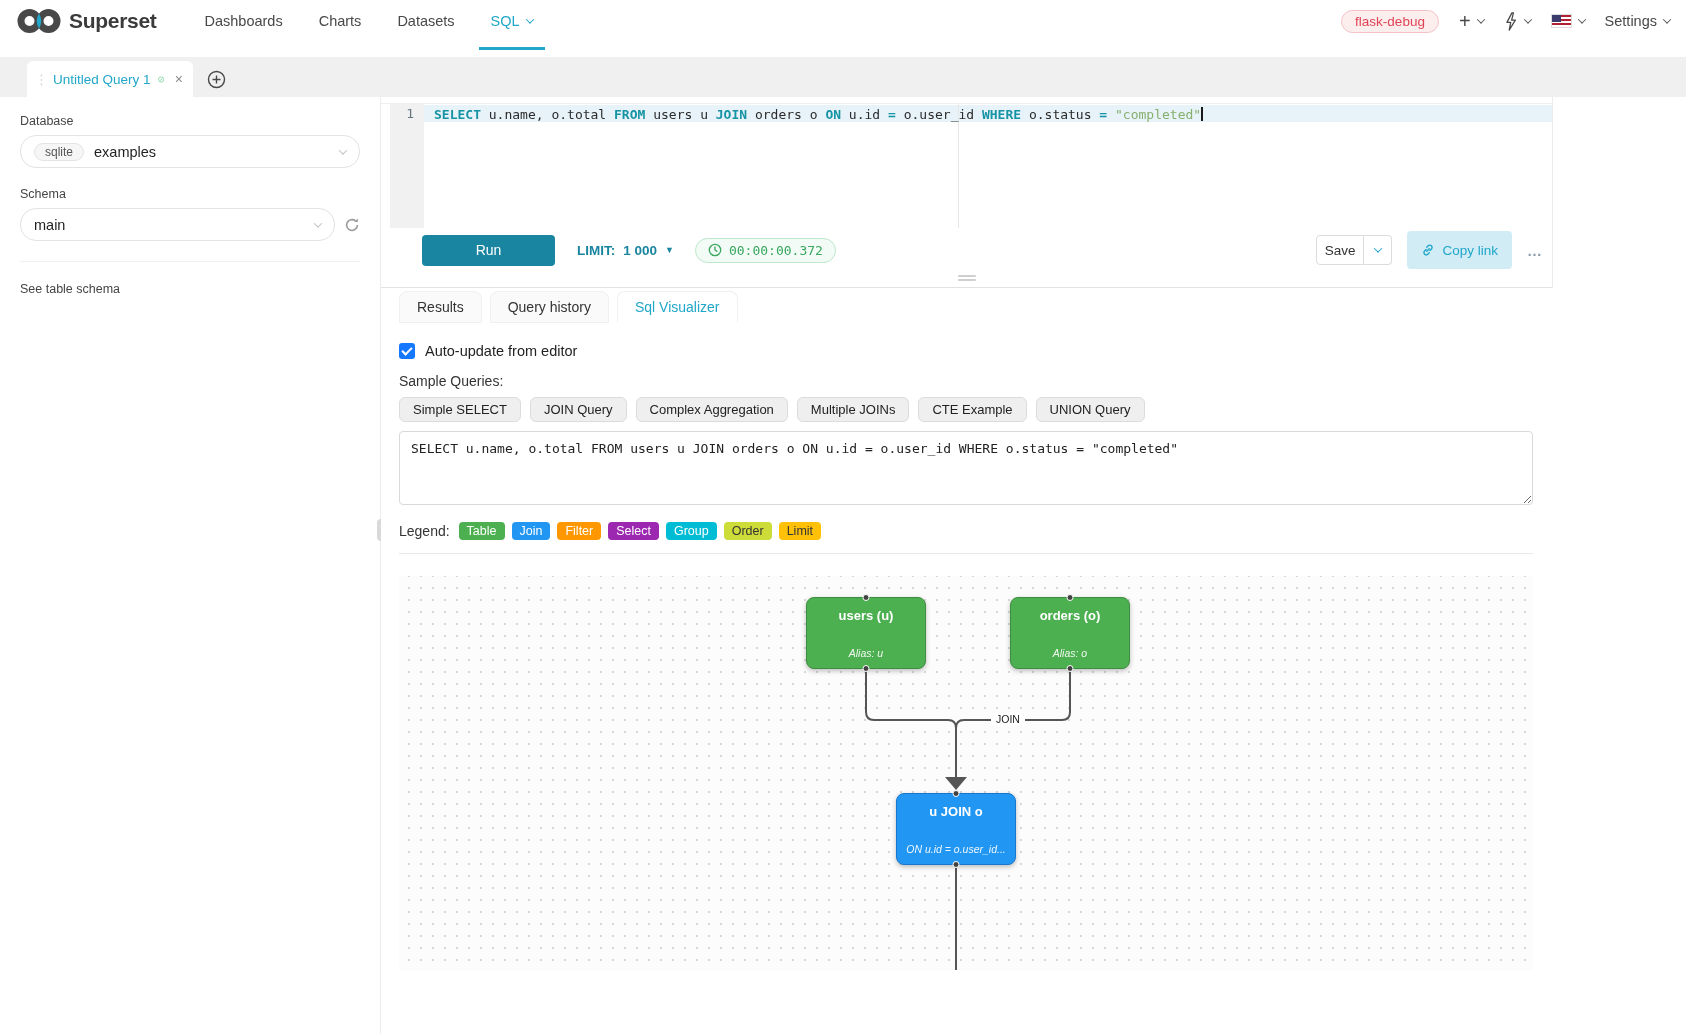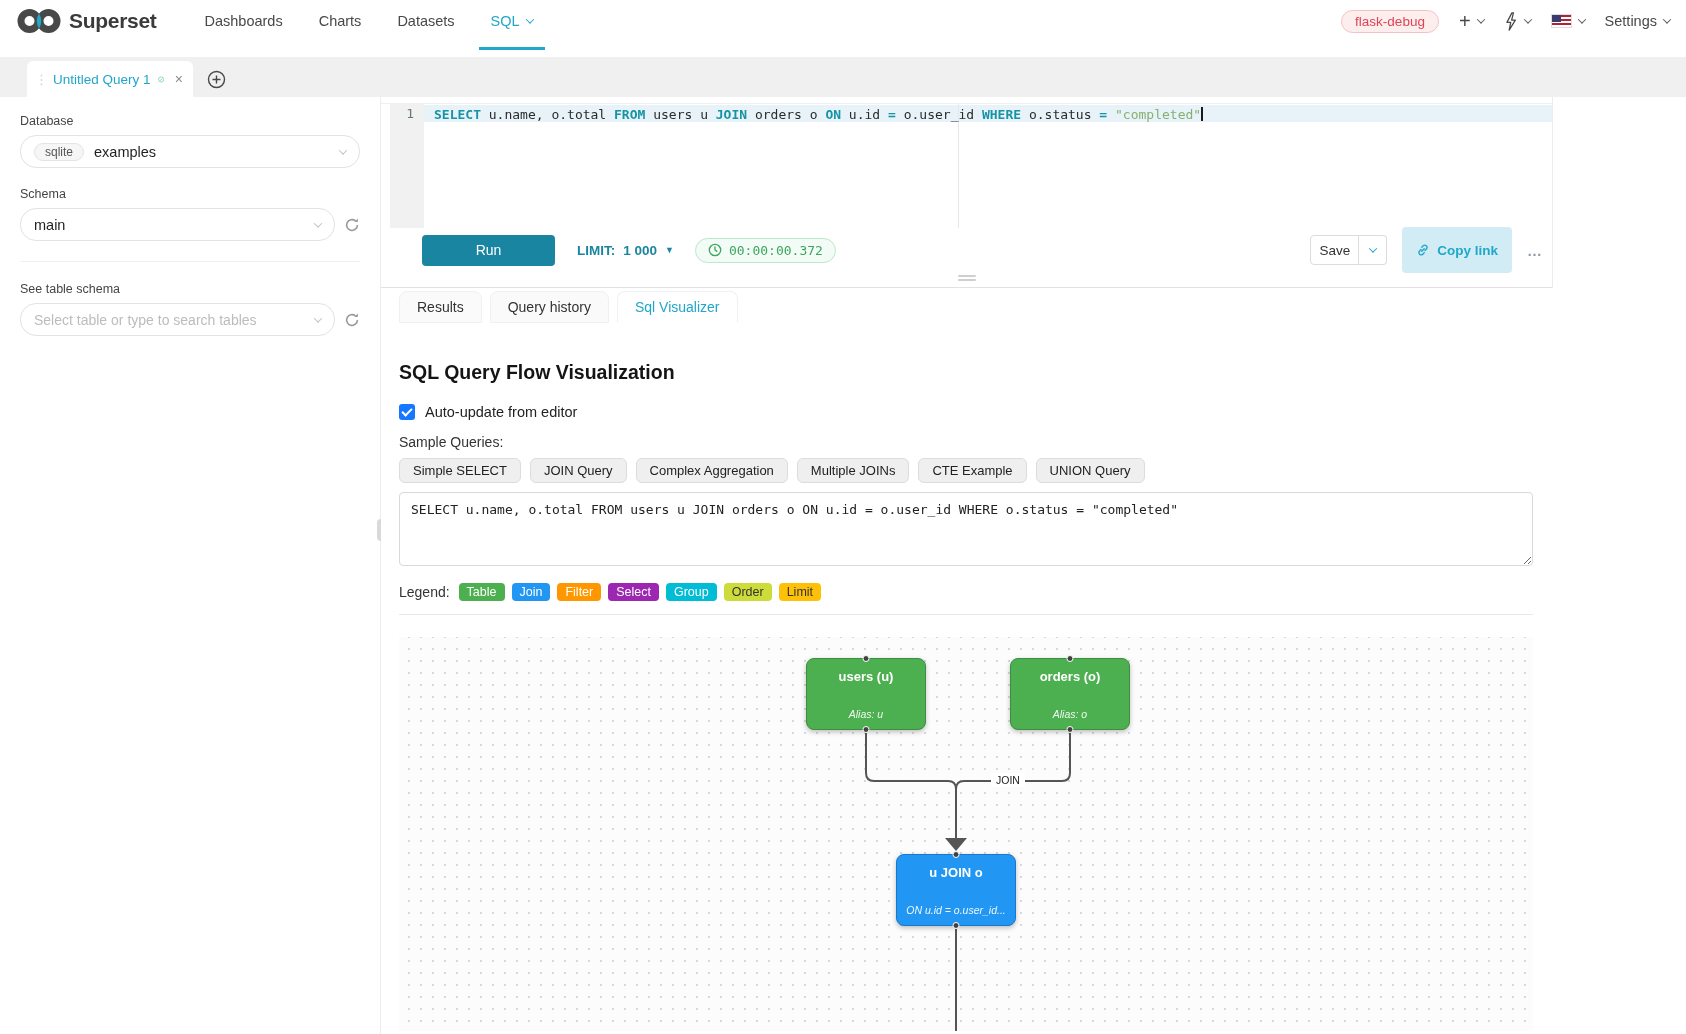--- a/index.html
+++ b/index.html
@@ -90,22 +90,22 @@
   #timer-pill { display:flex; align-items:center; gap:7px; margin-left:21px; height:25px; padding:0 12px;
                 border:1px solid #bce8cb; background:#f2fbf5; border-radius:13px; }
   .timer-text { font-family:"DejaVu Sans Mono", monospace; font-size:13px; color:#3aa65e; }
   #toolbar-right { margin-left:auto; display:flex; align-items:center; gap:15px; }
   #save-split { display:flex; }
   #save-button { height:30px; padding:0 8px; background:#fff; border:1px solid #dcdcdc;
                  border-radius:4px 0 0 4px; font-size:13.5px; font-weight:500; color:#333;
                  font-family:inherit; cursor:pointer; }
   #save-caret-button { height:30px; width:28px; background:#fff; border:1px solid #dcdcdc; border-left:none;
                  border-radius:0 4px 4px 0; cursor:pointer; display:flex; align-items:center; justify-content:center; }
-  #copy-link-button { height:46px; padding:0 14px; background:#d2ecf6; border:none; border-radius:4px;
-                 color:#20a7c9; font-size:13.5px; font-weight:700; font-family:inherit; cursor:pointer;
+  #copy-link-button { height:38px; padding:0 14px; background:#d2ecf6; border:none; border-radius:4px;
+                 color:#20a7c9; font-size:13.5px; font-weight:400; font-family:inherit; cursor:pointer;
                  display:flex; align-items:center; gap:7px; }
   #more-button { color:#8e9dab; font-size:15px; font-weight:bold; letter-spacing:1px; cursor:pointer; }
   #pane-grip { position:absolute; left:50%; bottom:4px; transform:translateX(-50%); width:18px; cursor:row-resize; }
   #pane-grip i { display:block; height:2px; background:#cfcfcf; margin:2px 0; border-radius:1px; }
 
   
   #south { position:absolute; left:381px; top:288px; width:1172px; height:746px; background:#fff; }
   #south-tabs { display:flex; gap:8px; padding:3px 0 0 18px; }
   .south-tab { height:32px; display:flex; align-items:center; padding:0 17px; font-size:14px; color:#333;
                background:#fafafa; border:1px solid #f0f0f0; border-radius:8px 8px 0 0; cursor:pointer; }
@@ -233,32 +233,20 @@
         <svg width="16" height="16" viewBox="0 0 16 16">
           <path d="M13.4 8a5.4 5.4 0 1 1-1.9-4.1" fill="none" stroke="#999" stroke-width="1.6"></path>
           <path d="M13.8 1.6 v3.4 h-3.4 z" fill="#999"></path>
         </svg>
       </span>
     </div>
   </div>
   <hr class="sb-divider">
   <div class="sb-field">
     <div class="field-label">See table schema</div>
-    <div class="select-row">
-      <div class="select">
-        <span class="select-placeholder">Select table or type to search tables</span>
-        <i class="chev light"></i>
-      </div>
-      <span class="refresh-btn">
-        <svg width="16" height="16" viewBox="0 0 16 16">
-          <path d="M13.4 8a5.4 5.4 0 1 1-1.9-4.1" fill="none" stroke="#999" stroke-width="1.6"></path>
-          <path d="M13.8 1.6 v3.4 h-3.4 z" fill="#999"></path>
-        </svg>
-      </span>
-    </div>
   </div>
 </aside>
 <div id="v-grip"></div>
 
 <main id="editor-pane">
   <div id="ace">
     <div id="active-line"></div>
     <div id="gutter">
       <div class="gutter-line">1</div>
     </div>
@@ -301,21 +289,20 @@
     </div>
 </main>
 
 <section id="south">
   <div id="south-tabs">
       <div class="south-tab">Results</div>
       <div class="south-tab">Query history</div>
       <div class="south-tab active">Sql Visualizer</div>
     </div>
   <div id="viz">
-    <h2 id="viz-title">SQL Query Flow Visualization</h2>
     <div id="auto-update-row">
       <span id="auto-update-checkbox"></span>
       <span class="body-text">Auto-update from editor</span>
     </div>
     <div id="sample-label">Sample Queries:</div>
     <div id="sample-buttons">
         <button class="sample-btn">Simple SELECT</button>
         <button class="sample-btn">JOIN Query</button>
         <button class="sample-btn">Complex Aggregation</button>
         <button class="sample-btn">Multiple JOINs</button>

